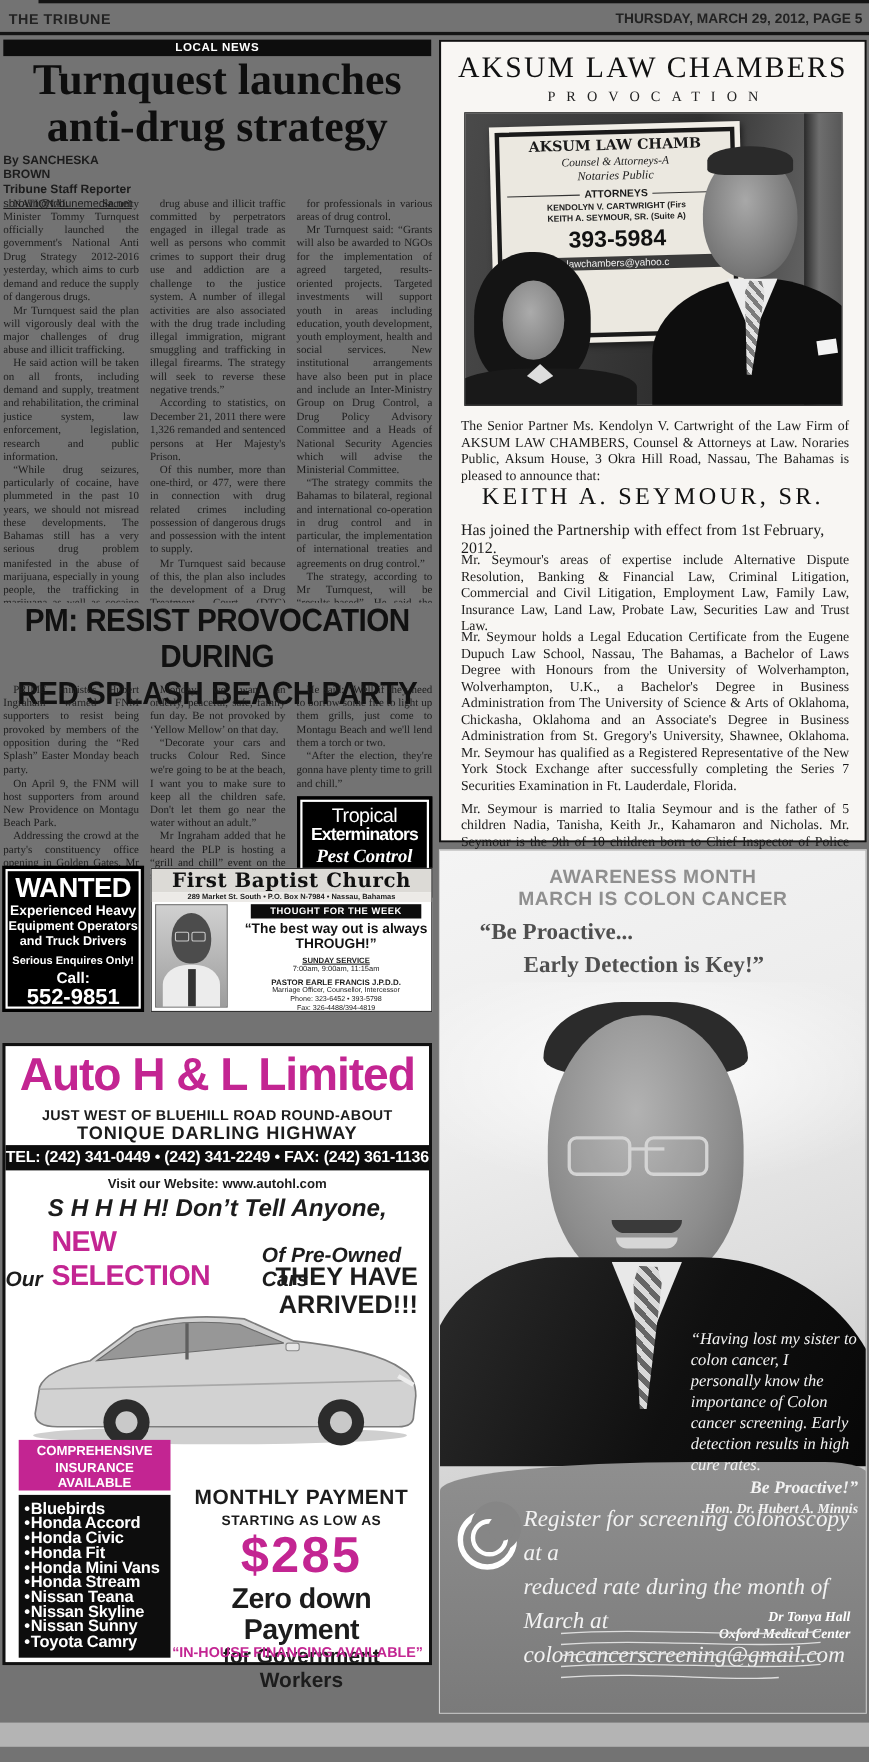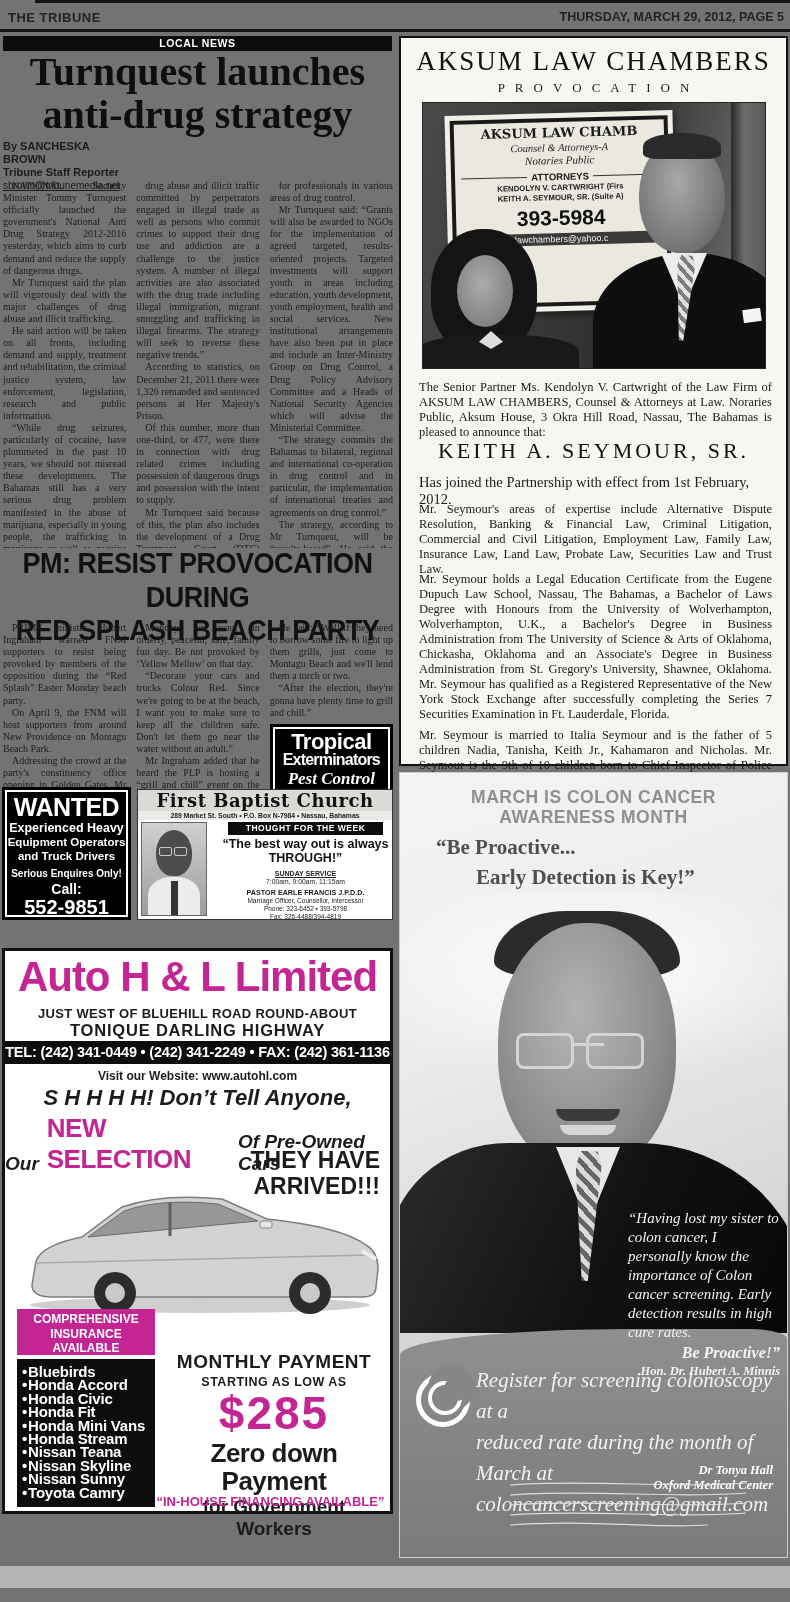--- a/index.html
+++ b/index.html
@@ -28,21 +28,21 @@
   .col p{margin:0;font-size:10px;line-height:12.1px;text-align:justify;text-indent:9px;}
 
   
   .pm-head{left:0;top:551px;width:395px;text-align:center;font-family:"Liberation Sans",sans-serif;
            font-weight:bold;font-size:27px;line-height:31px;letter-spacing:-.5px;color:#111;transform:scaleY(1.08);}
   .pm-cols{left:3px;top:622px;width:390px;height:170px;}
 
   
   .tropical{margin-top:5px;background:#000;border:1.5px solid #000;padding:2px;}
   .tropical .inner{border:2px solid #fff;text-align:center;color:#fff;padding:3px 1px 4px;}
-  .trop1{font-family:"Liberation Sans",sans-serif;font-weight:bold;font-size:22px;line-height:19px;letter-spacing:-.5px;}
+  .trop1{font-family:"Liberation Sans",sans-serif;font-weight:normal;font-size:18px;line-height:19px;letter-spacing:-.5px;}
   .trop2{font-family:"Liberation Sans",sans-serif;font-weight:bold;font-size:16px;line-height:18px;letter-spacing:-.8px;}
   .trop3{font-style:italic;font-weight:bold;font-size:17px;line-height:19px;}
   .trop4{font-family:"Liberation Sans",sans-serif;font-weight:bold;font-style:italic;font-size:17px;line-height:19px;}
 
   
   .wanted{left:2px;top:787px;width:129px;height:133px;background:#000;padding:3px;box-sizing:border-box;}
   .wanted .inner{border:2px solid #fff;height:100%;box-sizing:border-box;text-align:center;color:#fff;
                  font-family:"Liberation Sans",sans-serif;padding-top:2px;}
   .w-title{font-size:25px;font-weight:900;line-height:27px;letter-spacing:-.5px;}
   .w-l1{font-size:12.5px;font-weight:bold;line-height:14px;}
@@ -378,22 +378,22 @@
     <div class="ak-text" style="top:342px;">The Senior Partner Ms. Kendolyn V. Cartwright of the Law Firm of AKSUM LAW CHAMBERS, Counsel &amp; Attorneys at Law. Noraries Public, Aksum House, 3 Okra Hill Road, Nassau, The Bahamas is pleased to announce that:</div>
     <div class="ak-name">KEITH A. SEYMOUR, SR.</div>
     <div class="ak-joined">Has joined the Partnership with effect from 1st February, 2012.</div>
     <div class="ak-text" style="top:464px;">Mr. Seymour's  areas of expertise include Alternative Dispute Resolution, Banking &amp; Financial Law, Criminal Litigation, Commercial and Civil Litigation, Employment Law,  Family Law, Insurance Law, Land Law, Probate Law, Securities Law and Trust Law.</div>
     <div class="ak-text" style="top:534px;">Mr. Seymour holds a Legal Education Certificate from the Eugene Dupuch Law School, Nassau, The Bahamas, a Bachelor of Laws Degree with Honours from the University of Wolverhampton, Wolverhampton, U.K., a Bachelor's Degree in Business Administration from The University of Science &amp; Arts of Oklahoma, Chickasha, Oklahoma and an Associate's Degree in Business Administration from St. Gregory's University, Shawnee, Oklahoma.  Mr. Seymour has qualified as a Registered Representative of the New York Stock Exchange after successfully completing the Series 7 Securities Examination in Ft. Lauderdale, Florida.</div>
     <div class="ak-text" style="top:690px;">Mr. Seymour is married to Italia Seymour and is the father of 5 children Nadia, Tanisha, Keith Jr., Kahamaron and Nicholas.  Mr. Seymour is the 9th of 10 children born to Chief Inspector of Police (Ret.) &amp; former Supreme Court Chief Clerk Mr. Fred N. Seymour (Deceased) and Mrs. Sybil V. Seymour of Nassau, The Bahamas.</div>
   </div>
 
   <div class="abs colon">
     <div class="cc-title">
+      <div>AWARENESS MONTH</div>
       <div>MARCH IS COLON CANCER</div>
-      <div>AWARENESS MONTH</div>
     </div>
     <div class="cc-pro1">“Be Proactive...</div>
     <div class="cc-pro2">Early Detection is Key!”</div>
     <div class="cc-photo">
       <div class="cc-swoosh"></div>
       <div class="cc-hair"></div>
       <div class="cc-head"></div>
       <div class="cc-glasses">
         <div class="lens"></div>
           <div class="lens"></div>

